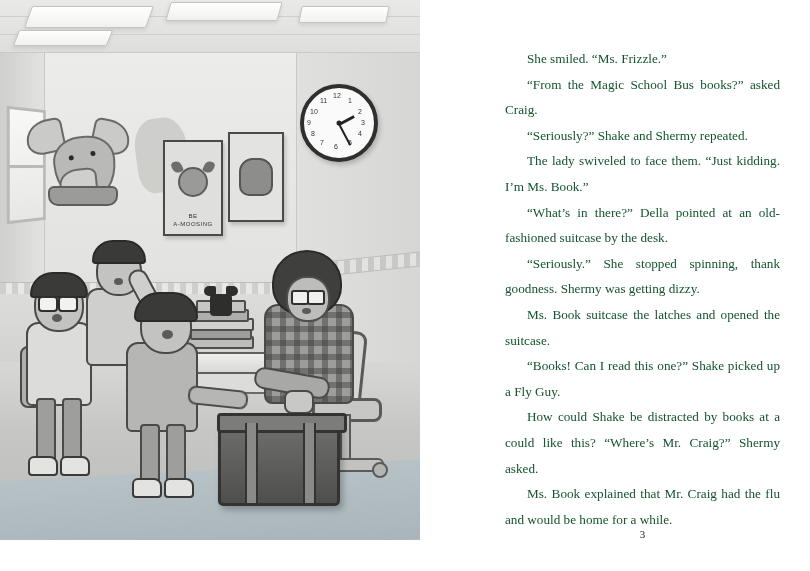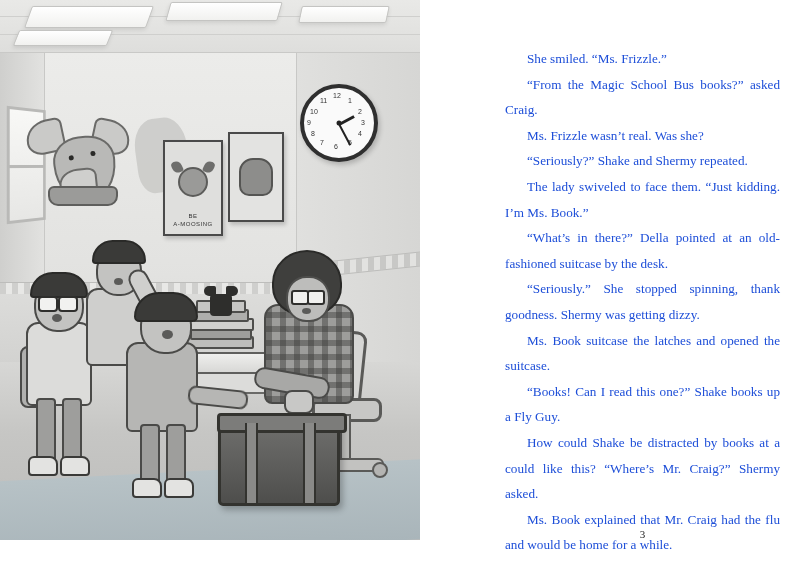--- a/index.html
+++ b/index.html
@@ -281,21 +281,21 @@
     position: absolute;
     left: 85px;
     top: 46px;
     width: 275px;
   }
   .text-col p {
     margin: 0 0 0 0;
     font-family: "Liberation Serif", serif;
     font-size: 13.2px;
     line-height: 25.6px;
-    color: #1d4ed8;
+    color: #14532d;
     text-indent: 22px;
     text-align: justify;
     -webkit-hyphens: none;
     hyphens: none;
   }
   .page-num {
     position: absolute;
     left: 0; right: 0;
     top: 528px;
     text-align: center;
@@ -445,27 +445,26 @@
         <div class="body" style="left:188px;top:388px;width:56px;height:15px;background:#b6b6b4;border-radius:8px;transform:rotate(6deg);"></div>
       </div>
 
     </div>
   </div>
 
   <div class="page-right">
     <div class="text-col">
       <p>She smiled. “Ms. Frizzle.”</p>
       <p>“From the Magic School Bus books?” asked Craig.</p>
-      <p>Ms. Frizzle wasn’t real. Was she?</p>
       <p>“Seriously?” Shake and Shermy repeated.</p>
       <p>The lady swiveled to face them. “Just kidding. I’m Ms. Book.”</p>
       <p>“What’s in there?” Della pointed at an old-fashioned suitcase by the desk.</p>
       <p>“Seriously.” She stopped spinning, thank goodness. Shermy was getting dizzy.</p>
       <p>Ms. Book suitcase the latches and opened the suitcase.</p>
-      <p>“Books! Can I read this one?” Shake books up a Fly Guy.</p>
+      <p>“Books! Can I read this one?” Shake picked up a Fly Guy.</p>
       <p>How could Shake be distracted by books at a could like this? “Where’s Mr. Craig?” Shermy asked.</p>
       <p>Ms. Book explained that Mr. Craig had the flu and would be home for a while.</p>
 
     </div>
     <div class="page-num">3</div>
   </div>
 
 </div>
 
 </body></html>

